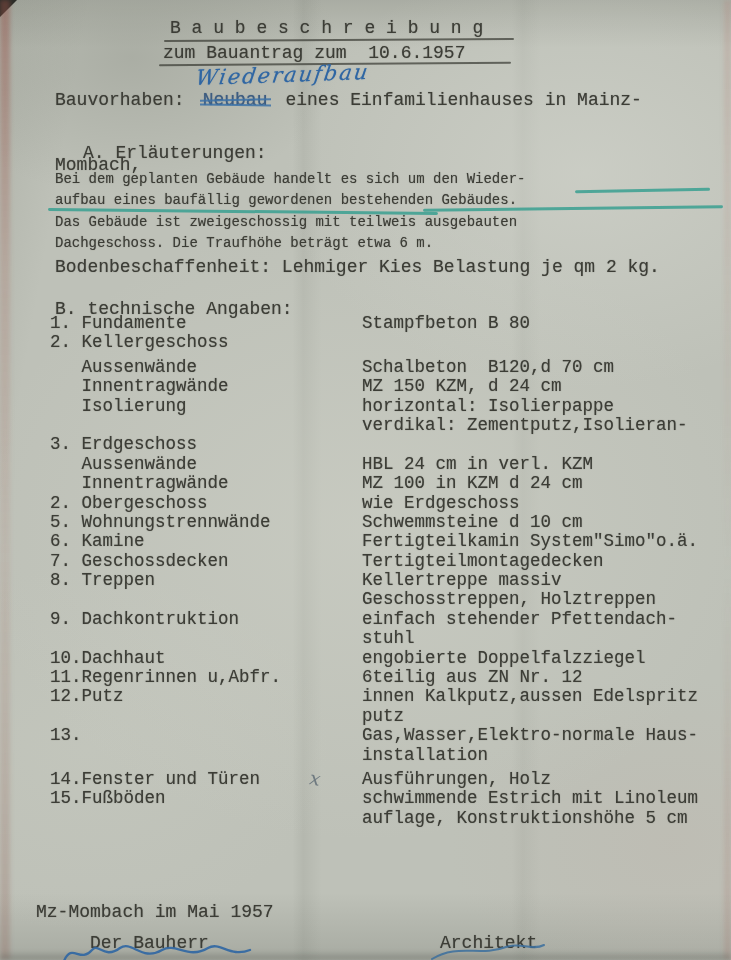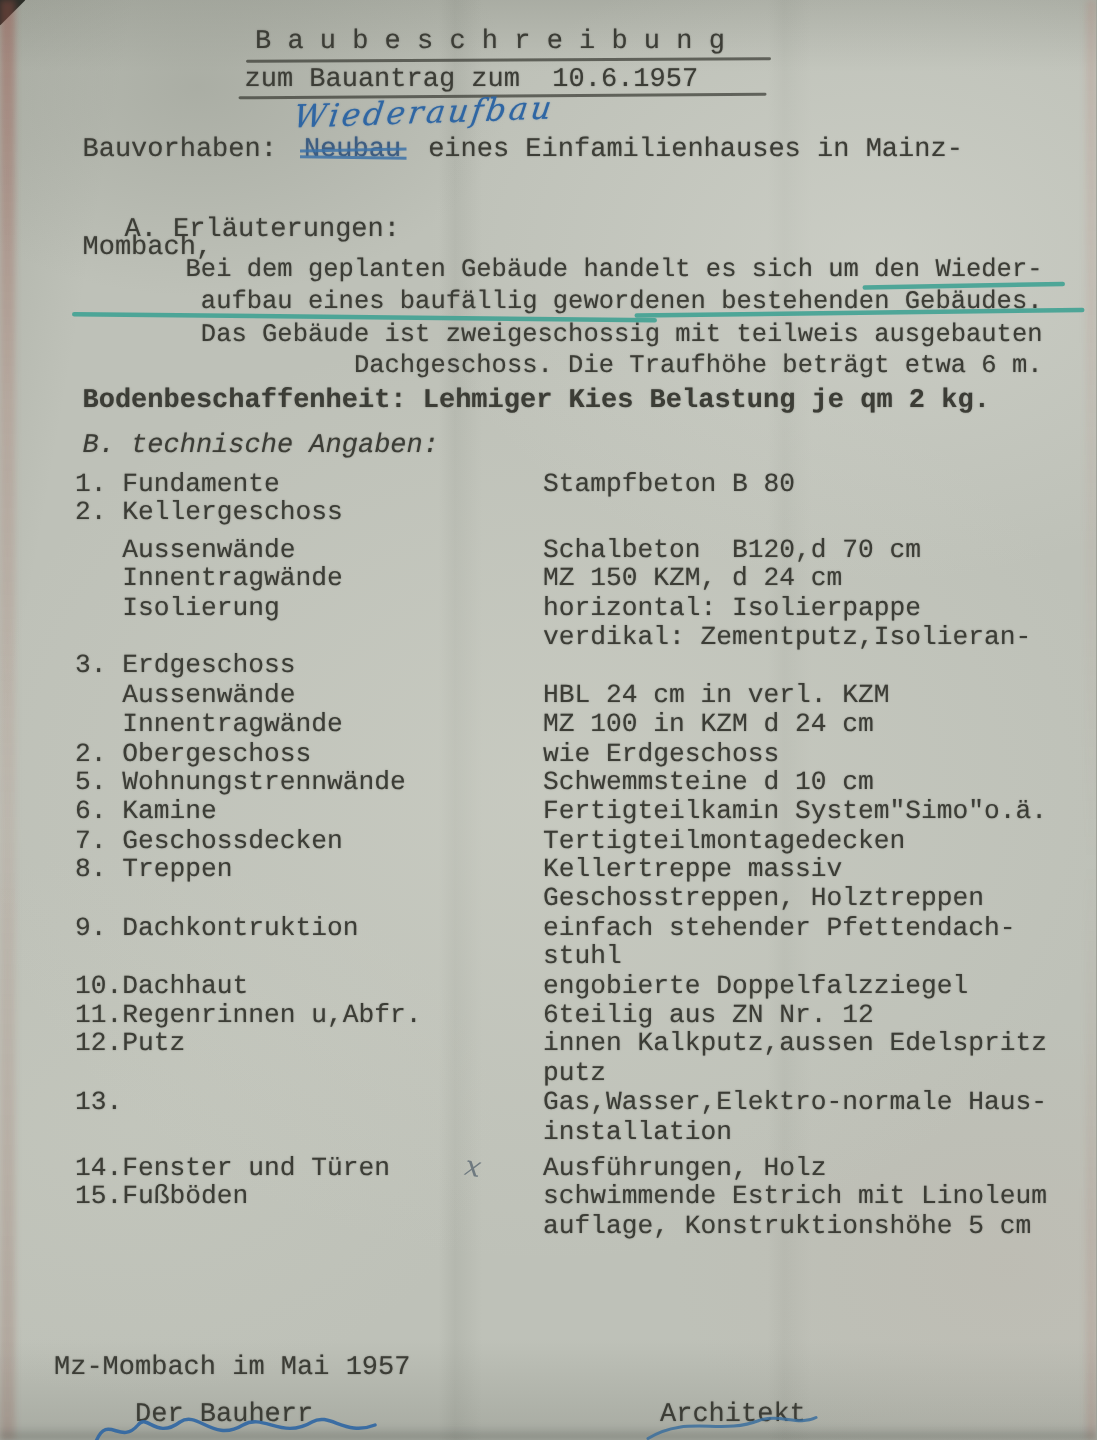--- a/index.html
+++ b/index.html
@@ -36,29 +36,29 @@
           background:#3c72a8;opacity:.85;}
   .struck::before{top:45%;transform:rotate(-1.2deg);}
   .struck::after{top:68%;transform:rotate(.8deg);}
   .handwriting{position:absolute;font-family:"DejaVu Serif",serif;font-style:italic;
           color:#2f66a3;white-space:pre;}
   .hand-correction{left:196px;top:63px;font-size:21px;letter-spacing:2px;
           transform:rotate(-2deg) skewX(-10deg);text-shadow:0 0 1px rgba(47,102,163,.6);}
   
   .head-a{left:55px;top:143px;margin-left:28px;}
   .para{position:absolute;left:55px;top:171px;width:640px;}
-  .para .pline{height:21.3px;white-space:pre;font-size:17px;
-          text-shadow:0 0 1px rgba(60,61,54,.55);text-align:right;}
+  .para .pline{height:21.3px;white-space:pre;font-size:14px;
+          text-shadow:0 0 1px rgba(60,61,54,.55);}
   .teal{position:absolute;height:2.6px;background:#3da092;opacity:.88;border-radius:3px;}
   .teal.u1{left:520px;top:18px;width:135px;transform:rotate(-1deg);}
   .teal.u2{left:-7px;top:39px;width:390px;transform:rotate(.6deg);}
   .teal.u3{left:368px;top:36px;width:300px;transform:rotate(-.7deg);}
-  .soil{left:55px;top:257px;font-weight:bold;}
+  .soil{left:55px;top:257px;}
   
-  .head-b{left:55px;top:287px;font-style:italic;}
+  .head-b{left:55px;top:299px;}
   .spec-table{position:absolute;left:50px;top:313px;width:681px;}
   .spec-row{position:relative;height:19.4px;font-size:17.5px;}
   .spec-row.gap{margin-top:5px;}
   .cell-label{white-space:pre;text-shadow:0 0 1px rgba(60,61,54,.55);}
   .cell-value{position:absolute;left:312px;top:0;white-space:pre;
           text-shadow:0 0 1px rgba(60,61,54,.55);}
   .cell-mark{position:absolute;left:260px;top:-2px;font-family:"DejaVu Serif",serif;
           font-style:italic;font-size:19px;color:#6f7a80;transform:rotate(10deg);}
   
   .place-date{left:36px;top:902px;}

